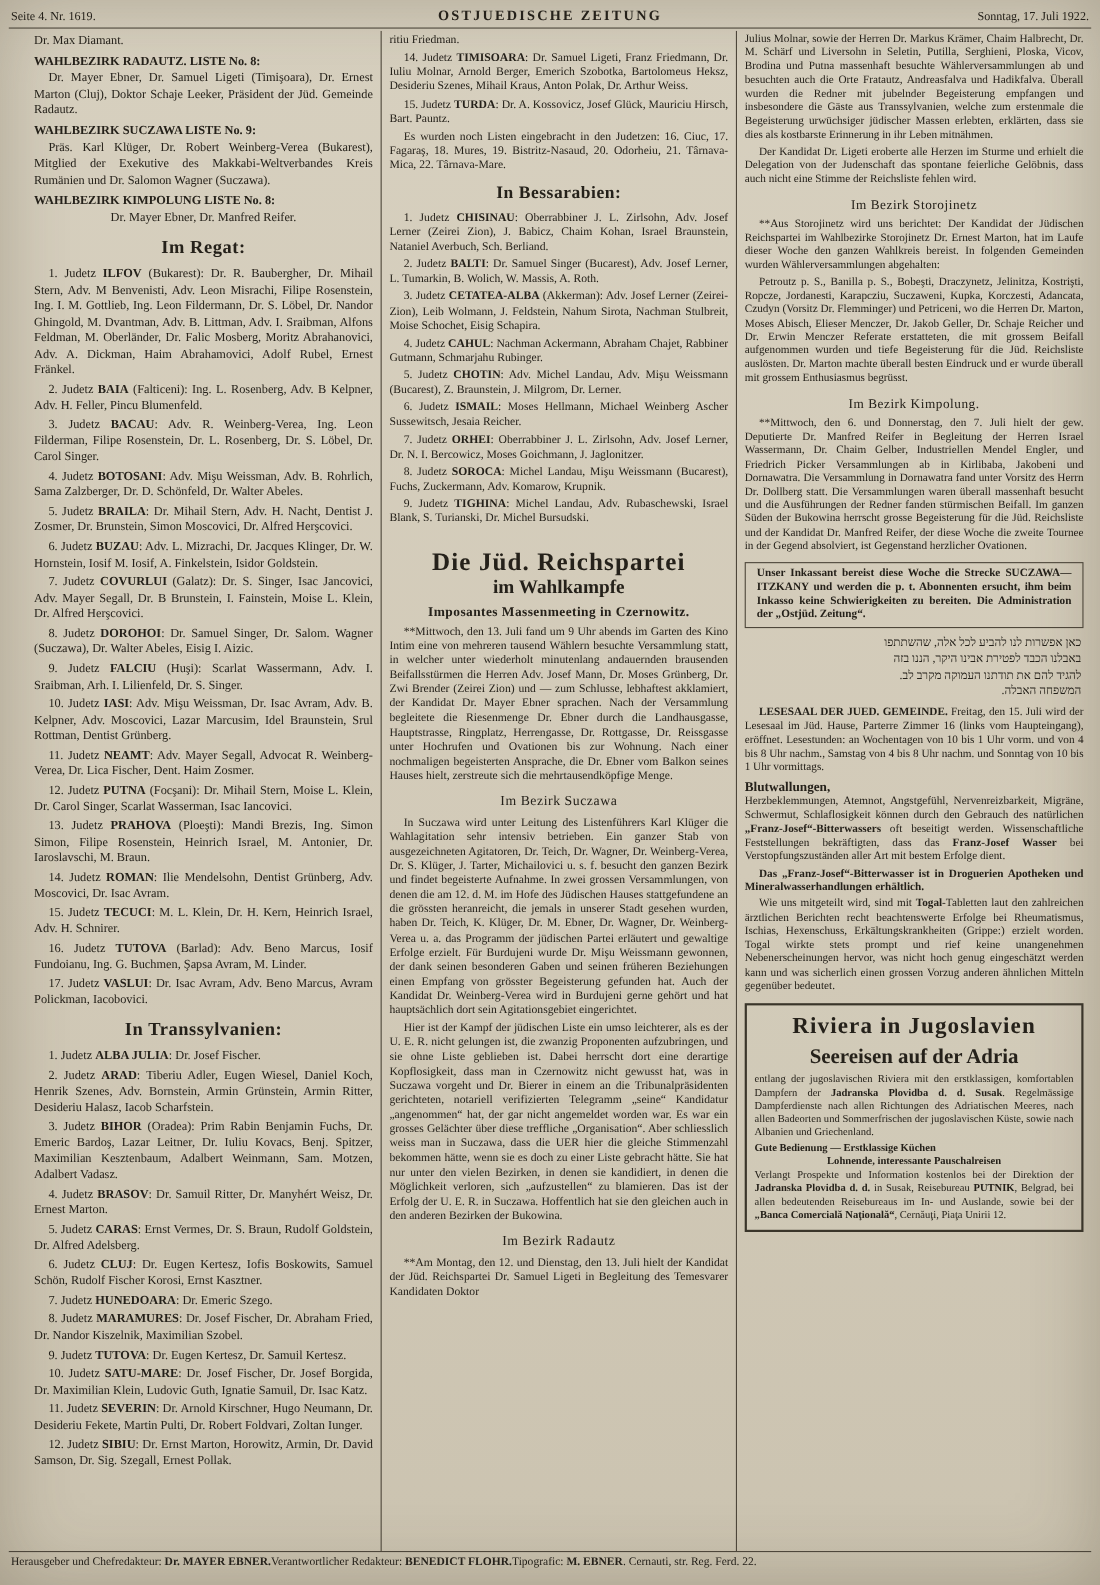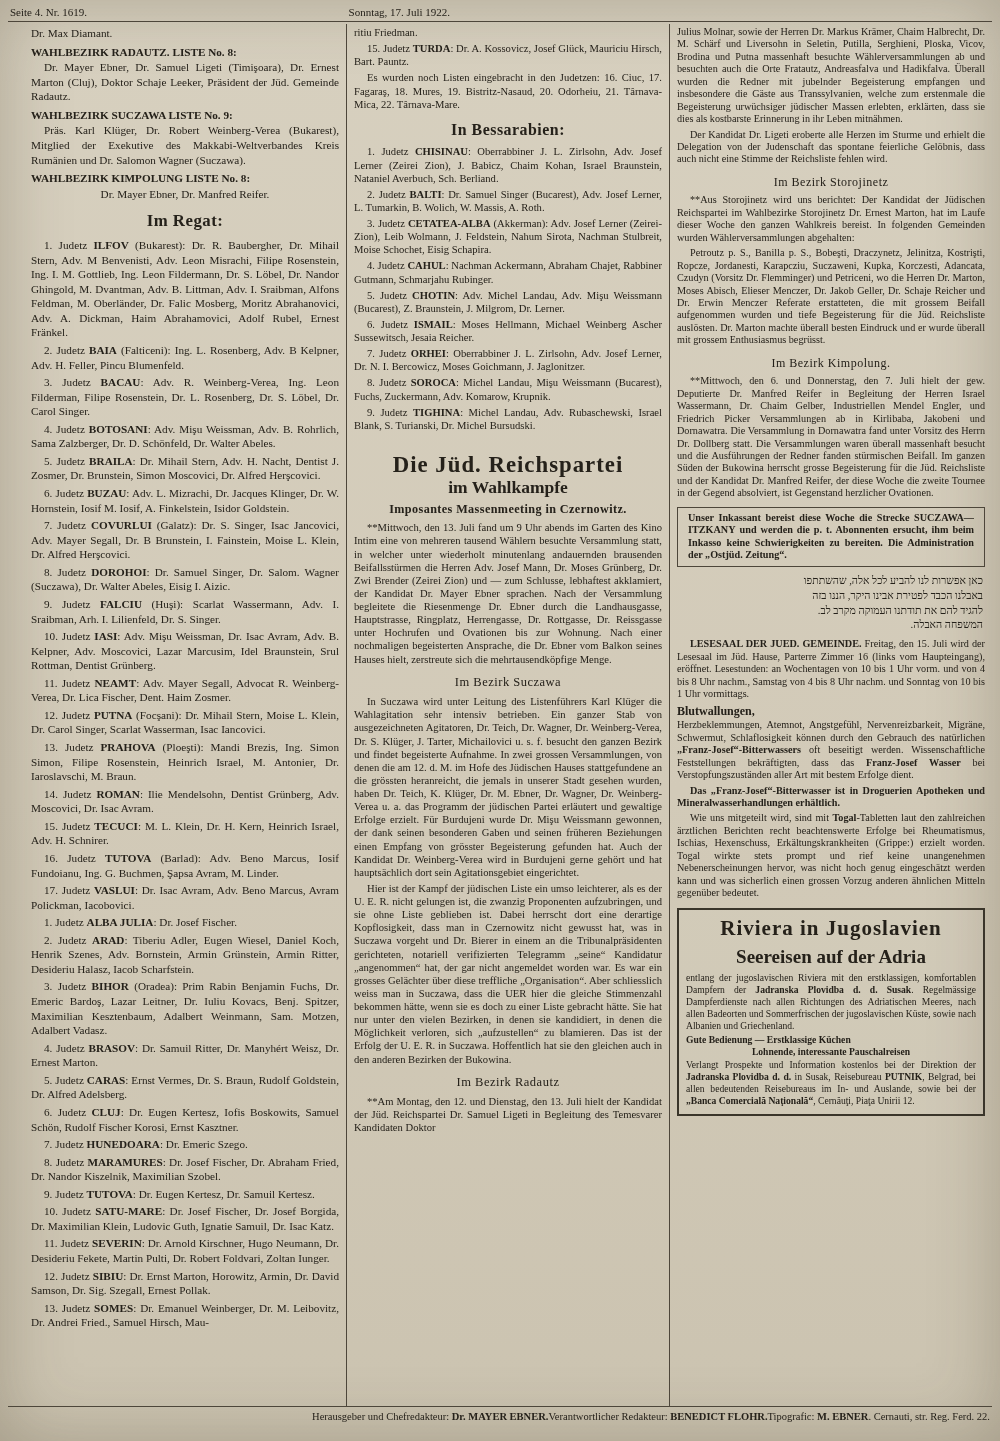--- a/index.html
+++ b/index.html
@@ -35,28 +35,29 @@
   .notice{border:1px solid #4d463a;padding:4px 10px;font-weight:bold;margin:7px 0 6px;text-align:justify;}
   .hebrew{direction:rtl;text-align:right;margin:6px 2px;font-size:1.05em;}
   .hebrew div{line-height:1.4;}
   .gap{width:100%;}
   .ad{border:2px solid #3a352a;padding:5px 7px;margin-top:9px;background:rgba(255,255,255,0.04);}
   .ad-title{font-weight:bold;text-align:center;font-size:21px;line-height:1.1;margin:2px 0 4px;letter-spacing:1px;}
   .ad-sub{font-weight:bold;text-align:center;font-size:19px;margin-bottom:4px;}
   .ad-body{font-size:9.6px;line-height:1.25;text-align:justify;margin-bottom:2px;}
   .ad-mid{font-size:9.6px;font-weight:bold;margin:1px 0;}
   .ad-mid.right{text-align:center;}
-  .pagefoot{display:flex;justify-content:flex-end;border-top:1px solid #4d463a;padding:4px 2px 0;font-size:10.5px;}
+  .pagefoot{display:flex;justify-content:flex-start;border-top:1px solid #4d463a;padding:4px 2px 0;font-size:10.5px;}
 </style>
 </head>
 <body>
 
 <div class="page">
   <div class="masthead">
     <span class="mast-left">Seite 4.   Nr. 1619.</span>
+    <span class="mast-center">OSTJUEDISCHE ZEITUNG</span>
     <span class="mast-right">Sonntag, 17. Juli 1922.</span>
   </div>
   <div class="columns">
     <div class="col">
         <div class="para ni">Dr. Max Diamant.</div>
         <div class="h-small">WAHLBEZIRK RADAUTZ. LISTE No. 8:</div>
         <div class="para">Dr. Mayer Ebner, Dr. Samuel Ligeti (Timişoara), Dr. Ernest Marton (Cluj), Doktor Schaje Leeker, Präsident der Jüd. Gemeinde Radautz.</div>
         <div class="h-small">WAHLBEZIRK SUCZAWA LISTE No. 9:</div>
         <div class="para">Präs. Karl Klüger, Dr. Robert Weinberg-Verea (Bukarest), Mitglied der Exekutive des Makkabi-Weltverbandes Kreis Rumänien und Dr. Salomon Wagner (Suczawa).</div>
         <div class="h-small">WAHLBEZIRK KIMPOLUNG LISTE No. 8:</div>
@@ -72,36 +73,37 @@
         <div class="para">8. Judetz <b>DOROHOI</b>: Dr. Samuel Singer, Dr. Salom. Wagner (Suczawa), Dr. Walter Abeles, Eisig I. Aizic.</div>
         <div class="para">9. Judetz <b>FALCIU</b> (Huşi): Scarlat Wassermann, Adv. I. Sraibman, Arh. I. Lilienfeld, Dr. S. Singer.</div>
         <div class="para">10. Judetz <b>IASI</b>: Adv. Mişu Weissman, Dr. Isac Avram, Adv. B. Kelpner, Adv. Moscovici, Lazar Marcusim, Idel Braunstein, Srul Rottman, Dentist Grünberg.</div>
         <div class="para">11. Judetz <b>NEAMT</b>: Adv. Mayer Segall, Advocat R. Weinberg-Verea, Dr. Lica Fischer, Dent. Haim Zosmer.</div>
         <div class="para">12. Judetz <b>PUTNA</b> (Focşani): Dr. Mihail Stern, Moise L. Klein, Dr. Carol Singer, Scarlat Wasserman, Isac Iancovici.</div>
         <div class="para">13. Judetz <b>PRAHOVA</b> (Ploeşti): Mandi Brezis, Ing. Simon Simon, Filipe Rosenstein, Heinrich Israel, M. Antonier, Dr. Iaroslavschi, M. Braun.</div>
         <div class="para">14. Judetz <b>ROMAN</b>: Ilie Mendelsohn, Dentist Grünberg, Adv. Moscovici, Dr. Isac Avram.</div>
         <div class="para">15. Judetz <b>TECUCI</b>: M. L. Klein, Dr. H. Kern, Heinrich Israel, Adv. H. Schnirer.</div>
         <div class="para">16. Judetz <b>TUTOVA</b> (Barlad): Adv. Beno Marcus, Iosif Fundoianu, Ing. G. Buchmen, Şapsa Avram, M. Linder.</div>
         <div class="para">17. Judetz <b>VASLUI</b>: Dr. Isac Avram, Adv. Beno Marcus, Avram Polickman, Iacobovici.</div>
+        <div class="h1c">In Transsylvanien:</div>
         <div class="para">1. Judetz <b>ALBA JULIA</b>: Dr. Josef Fischer.</div>
         <div class="para">2. Judetz <b>ARAD</b>: Tiberiu Adler, Eugen Wiesel, Daniel Koch, Henrik Szenes, Adv. Bornstein, Armin Grünstein, Armin Ritter, Desideriu Halasz, Iacob Scharfstein.</div>
         <div class="para">3. Judetz <b>BIHOR</b> (Oradea): Prim Rabin Benjamin Fuchs, Dr. Emeric Bardoş, Lazar Leitner, Dr. Iuliu Kovacs, Benj. Spitzer, Maximilian Kesztenbaum, Adalbert Weinmann, Sam. Motzen, Adalbert Vadasz.</div>
         <div class="para">4. Judetz <b>BRASOV</b>: Dr. Samuil Ritter, Dr. Manyhért Weisz, Dr. Ernest Marton.</div>
         <div class="para">5. Judetz <b>CARAS</b>: Ernst Vermes, Dr. S. Braun, Rudolf Goldstein, Dr. Alfred Adelsberg.</div>
         <div class="para">6. Judetz <b>CLUJ</b>: Dr. Eugen Kertesz, Iofis Boskowits, Samuel Schön, Rudolf Fischer Korosi, Ernst Kasztner.</div>
         <div class="para">7. Judetz <b>HUNEDOARA</b>: Dr. Emeric Szego.</div>
         <div class="para">8. Judetz <b>MARAMURES</b>: Dr. Josef Fischer, Dr. Abraham Fried, Dr. Nandor Kiszelnik, Maximilian Szobel.</div>
         <div class="para">9. Judetz <b>TUTOVA</b>: Dr. Eugen Kertesz, Dr. Samuil Kertesz.</div>
         <div class="para">10. Judetz <b>SATU-MARE</b>: Dr. Josef Fischer, Dr. Josef Borgida, Dr. Maximilian Klein, Ludovic Guth, Ignatie Samuil, Dr. Isac Katz.</div>
         <div class="para">11. Judetz <b>SEVERIN</b>: Dr. Arnold Kirschner, Hugo Neumann, Dr. Desideriu Fekete, Martin Pulti, Dr. Robert Foldvari, Zoltan Iunger.</div>
         <div class="para">12. Judetz <b>SIBIU</b>: Dr. Ernst Marton, Horowitz, Armin, Dr. David Samson, Dr. Sig. Szegall, Ernest Pollak.</div>
-        <div class="para">13. Judetz <b>SOMES</b>: Dr. Emanuel Weinberger, Dr. M. Leibovitz, Dr. Andrei Fried., Samuel Hirsch, Mau-</div>
       </div>
     <div class="col">
         <div class="para ni">ritiu Friedman.</div>
+        <div class="para">14. Judetz <b>TIMISOARA</b>: Dr. Samuel Ligeti, Franz Friedmann, Dr. Iuliu Molnar, Arnold Berger, Emerich Szobotka, Bartolomeus Heksz, Desideriu Szenes, Mihail Kraus, Anton Polak, Dr. Arthur Weiss.</div>
         <div class="para">15. Judetz <b>TURDA</b>: Dr. A. Kossovicz, Josef Glück, Mauriciu Hirsch, Bart. Pauntz.</div>
         <div class="para">Es wurden noch Listen eingebracht in den Judetzen: 16. Ciuc, 17. Fagaraş, 18. Mures, 19. Bistritz-Nasaud, 20. Odorheiu, 21. Târnava-Mica, 22. Târnava-Mare.</div>
         <div class="h1c">In Bessarabien:</div>
         <div class="para">1. Judetz <b>CHISINAU</b>: Oberrabbiner J. L. Zirlsohn, Adv. Josef Lerner (Zeirei Zion), J. Babicz, Chaim Kohan, Israel Braunstein, Nataniel Averbuch, Sch. Berliand.</div>
         <div class="para">2. Judetz <b>BALTI</b>: Dr. Samuel Singer (Bucarest), Adv. Josef Lerner, L. Tumarkin, B. Wolich, W. Massis, A. Roth.</div>
         <div class="para">3. Judetz <b>CETATEA-ALBA</b> (Akkerman): Adv. Josef Lerner (Zeirei-Zion), Leib Wolmann, J. Feldstein, Nahum Sirota, Nachman Stulbreit, Moise Schochet, Eisig Schapira.</div>
         <div class="para">4. Judetz <b>CAHUL</b>: Nachman Ackermann, Abraham Chajet, Rabbiner Gutmann, Schmarjahu Rubinger.</div>
         <div class="para">5. Judetz <b>CHOTIN</b>: Adv. Michel Landau, Adv. Mişu Weissmann (Bucarest), Z. Braunstein, J. Milgrom, Dr. Lerner.</div>
         <div class="para">6. Judetz <b>ISMAIL</b>: Moses Hellmann, Michael Weinberg Ascher Sussewitsch, Jesaia Reicher.</div>
         <div class="para">7. Judetz <b>ORHEI</b>: Oberrabbiner J. L. Zirlsohn, Adv. Josef Lerner, Dr. N. I. Bercowicz, Moses Goichmann, J. Jaglonitzer.</div>

